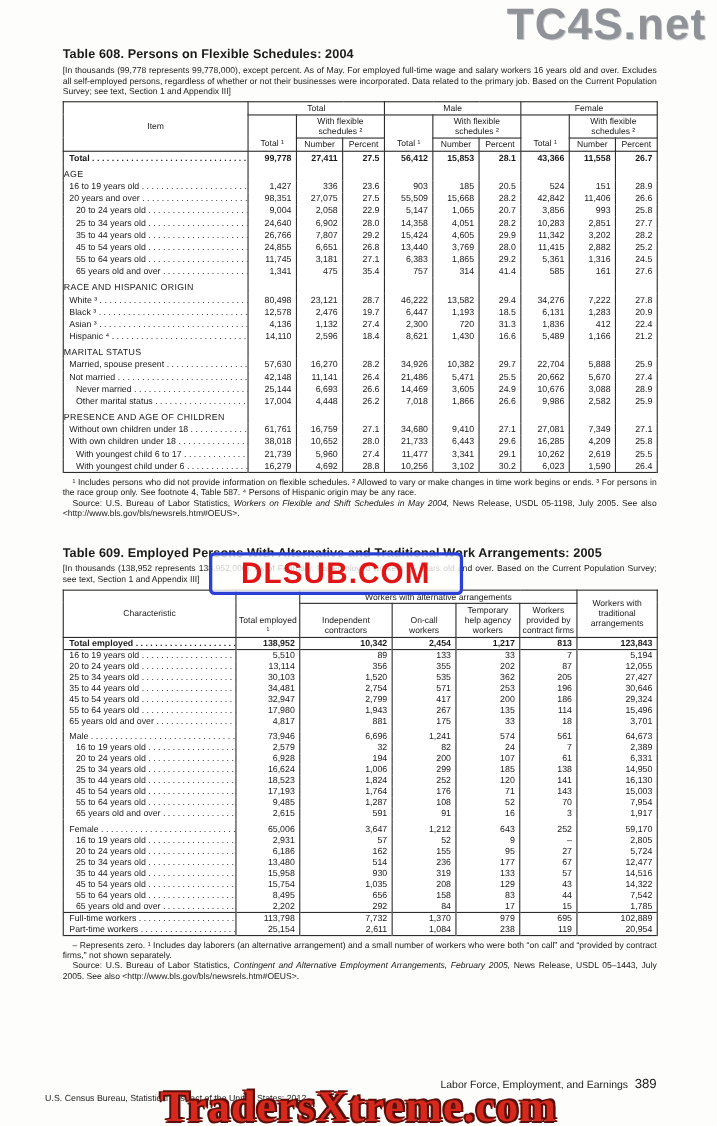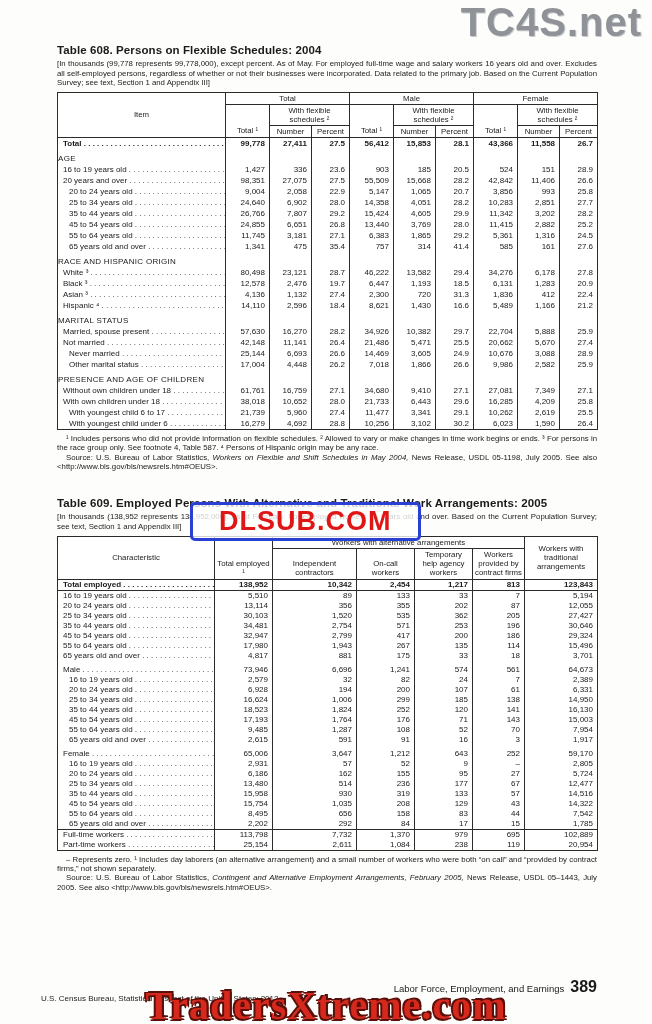--- a/index.html
+++ b/index.html
@@ -23,21 +23,21 @@
   tr.gap td{height:4px;line-height:4px;font-size:1px}
   .t608 tbody td{line-height:11px}
   .t609 tbody td{line-height:10px}
   .dots{color:#222}
 
   .fn{font-size:7.8px;line-height:9.4px;margin-top:4px;text-align:justify}
   .fn p{text-indent:9px}
   .sec609{margin-top:26px}
 
   .footer-line1{position:absolute;top:978px;left:57px;width:540px;text-align:right;font-size:9.5px}
-  .footer-line1 .pageno{font-weight:bold;font-size:16px;margin-left:6px}
+  .footer-line1 .pageno{font-weight:normal;font-size:12px;margin-left:6px}
   .footer-line2{position:absolute;top:994px;left:41px;font-size:8px;color:#222}
 
   .wm-top{position:absolute;top:0;right:10px;font-family:Liberation Sans, sans-serif;font-weight:bold;font-size:40px;color:#8f9296;letter-spacing:1px;z-index:20;text-shadow:1px 1px 0 #c9cbce}
   .wm-mid{position:absolute;top:502px;left:190px;z-index:20;border:3px solid #2a3fd4;border-radius:5px;background:rgba(255,255,255,.78);padding:1px 26px;font-weight:bold;font-size:27px;letter-spacing:1px;color:#e01616;font-family:"Liberation Sans",sans-serif}
   .wm-bot{position:absolute;top:982px;left:0;width:652px;text-align:center;z-index:20;font-family:"Liberation Serif",serif;font-weight:bold;font-size:40px;color:#d6281c;letter-spacing:1px;text-shadow:-2px -1px 0 #5a100a,2px 1px 0 #5a100a,-1px 2px 0 #5a100a,2px -2px 0 #5a100a}
 </style>
 </head>
 <body>
 
 <div class="wm-top">TC4S.net</div>
@@ -221,21 +221,21 @@
           </tr>
           <tr>
             <td class="lbl"><span>White ³</span><span class="dots"> . . . . . . . . . . . . . . . . . . . . . . . . . . . . . . . . . . . . . . . . . . . . . . . . . . . . . . . . . . . .</span></td>
             <td class="num">80,498</td>
             <td class="num">23,121</td>
             <td class="num">28.7</td>
             <td class="num">46,222</td>
             <td class="num">13,582</td>
             <td class="num">29.4</td>
             <td class="num">34,276</td>
-            <td class="num">6,178</td>
+            <td class="num">7,222</td>
             <td class="num">27.8</td>
           </tr>
           <tr>
             <td class="lbl"><span>Black ³</span><span class="dots"> . . . . . . . . . . . . . . . . . . . . . . . . . . . . . . . . . . . . . . . . . . . . . . . . . . . . . . . . . . . .</span></td>
             <td class="num">12,578</td>
             <td class="num">2,476</td>
             <td class="num">19.7</td>
             <td class="num">6,447</td>
             <td class="num">1,193</td>
             <td class="num">18.5</td>

